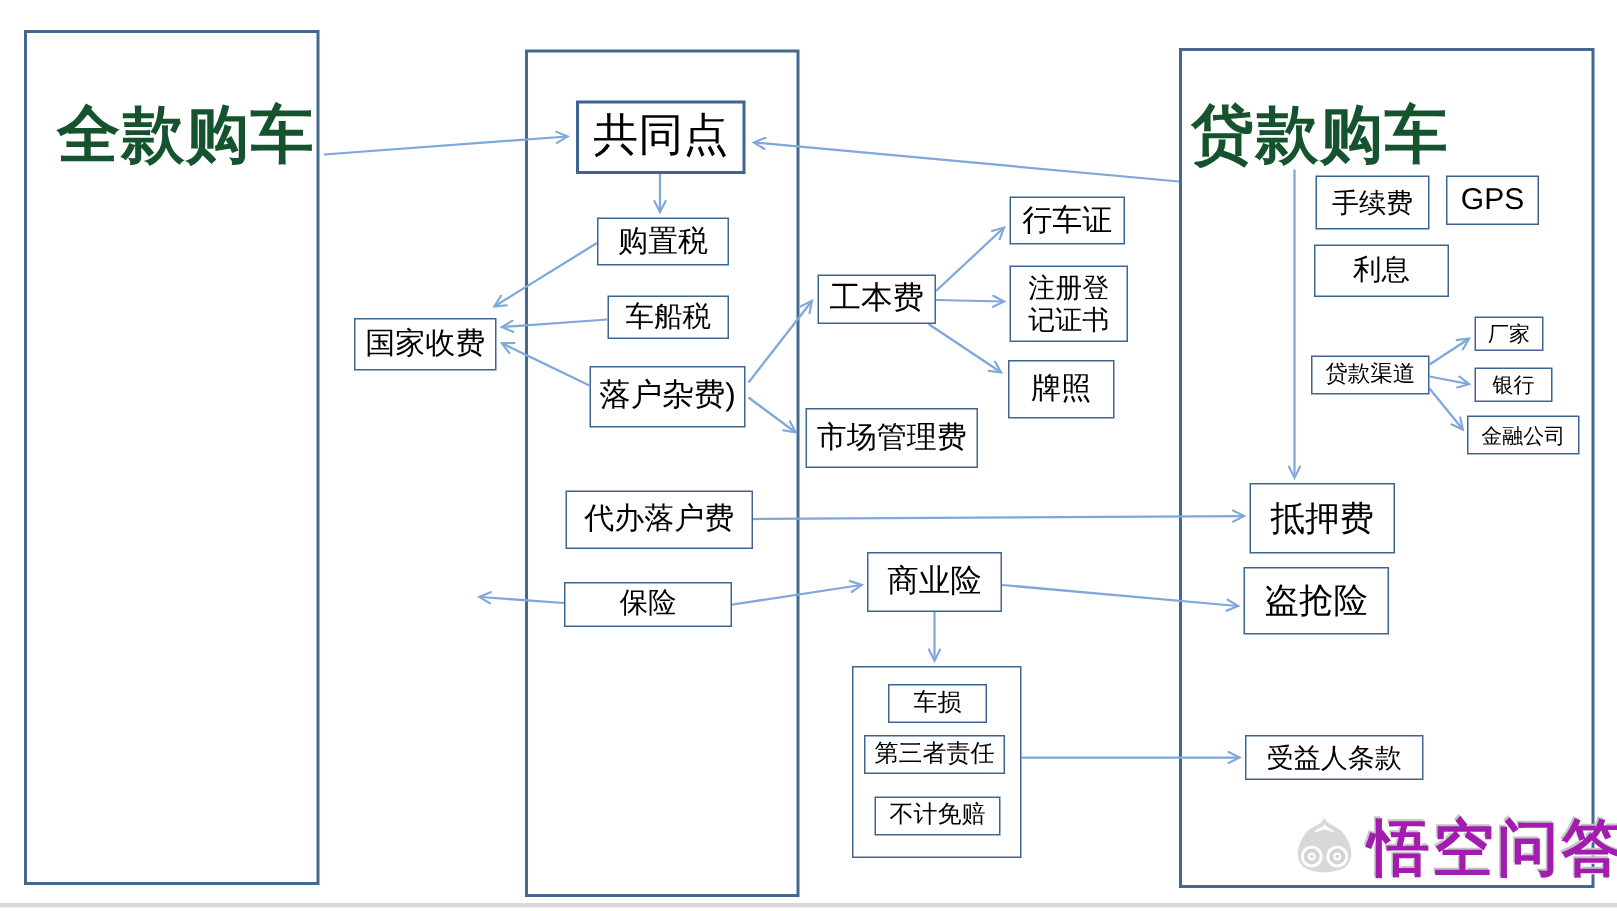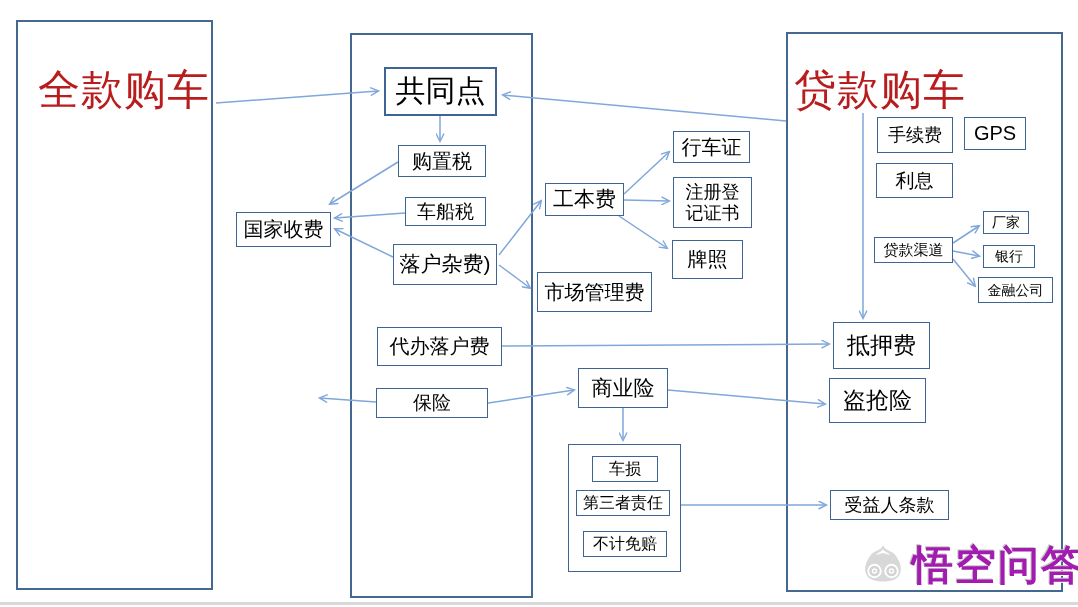--- a/index.html
+++ b/index.html
@@ -12,22 +12,22 @@
   }
   .panel{
     position:absolute;
     border:2px solid #44688f;
     background:transparent;
     box-sizing:border-box;
   }
   .big-title{
     position:absolute;
     font-size:42px;
-    font-weight:400;
-    color:#b91c1c;
+    font-weight:700;
+    color:#14532d;
     letter-spacing:1px;
     white-space:nowrap;
   }
   .node{
     position:absolute;
     border:1.5px solid #3e6493;
     background:#fff;
     box-sizing:border-box;
     display:flex;
     align-items:center;
@@ -130,21 +130,21 @@
   <div class="node" style="left:578px;top:368px;width:90px;height:40px;font-size:21px;">商业险</div>
 
   <div class="groupbox" style="left:568px;top:444px;width:113px;height:128px;"></div>
   <div class="node" style="left:592px;top:456px;width:66px;height:26px;font-size:16px;">车损</div>
   <div class="node" style="left:576px;top:490px;width:94px;height:26px;font-size:16px;">第三者责任</div>
   <div class="node" style="left:583px;top:531px;width:84px;height:26px;font-size:16px;">不计免赔</div>
   <div class="node" style="left:830px;top:490px;width:119px;height:30px;font-size:18px;">受益人条款</div>
 
   <div class="node" style="left:877px;top:117px;width:76px;height:36px;font-size:18px;">手续费</div>
   <div class="node" style="left:964px;top:117px;width:62px;height:33px;font-size:20px;">GPS</div>
-  <div class="node" style="left:876px;top:163px;width:77px;height:35px;font-size:19px;">利息</div>
+  <div class="node" style="left:876px;top:163px;width:90px;height:35px;font-size:19px;">利息</div>
   <div class="node" style="left:874px;top:237px;width:79px;height:26px;font-size:15px;">贷款渠道</div>
   <div class="node" style="left:983px;top:211px;width:46px;height:23px;font-size:14px;">厂家</div>
   <div class="node" style="left:983px;top:245px;width:52px;height:23px;font-size:14px;">银行</div>
   <div class="node" style="left:978px;top:277px;width:75px;height:26px;font-size:14px;">金融公司</div>
   <div class="node" style="left:833px;top:322px;width:97px;height:47px;font-size:23px;">抵押费</div>
   <div class="node" style="left:829px;top:378px;width:97px;height:45px;font-size:23px;">盗抢险</div>
 
   <div class="watermark">
     <span style="display:inline-flex;">
       <svg width="46" height="44" viewBox="0 0 46 44">

